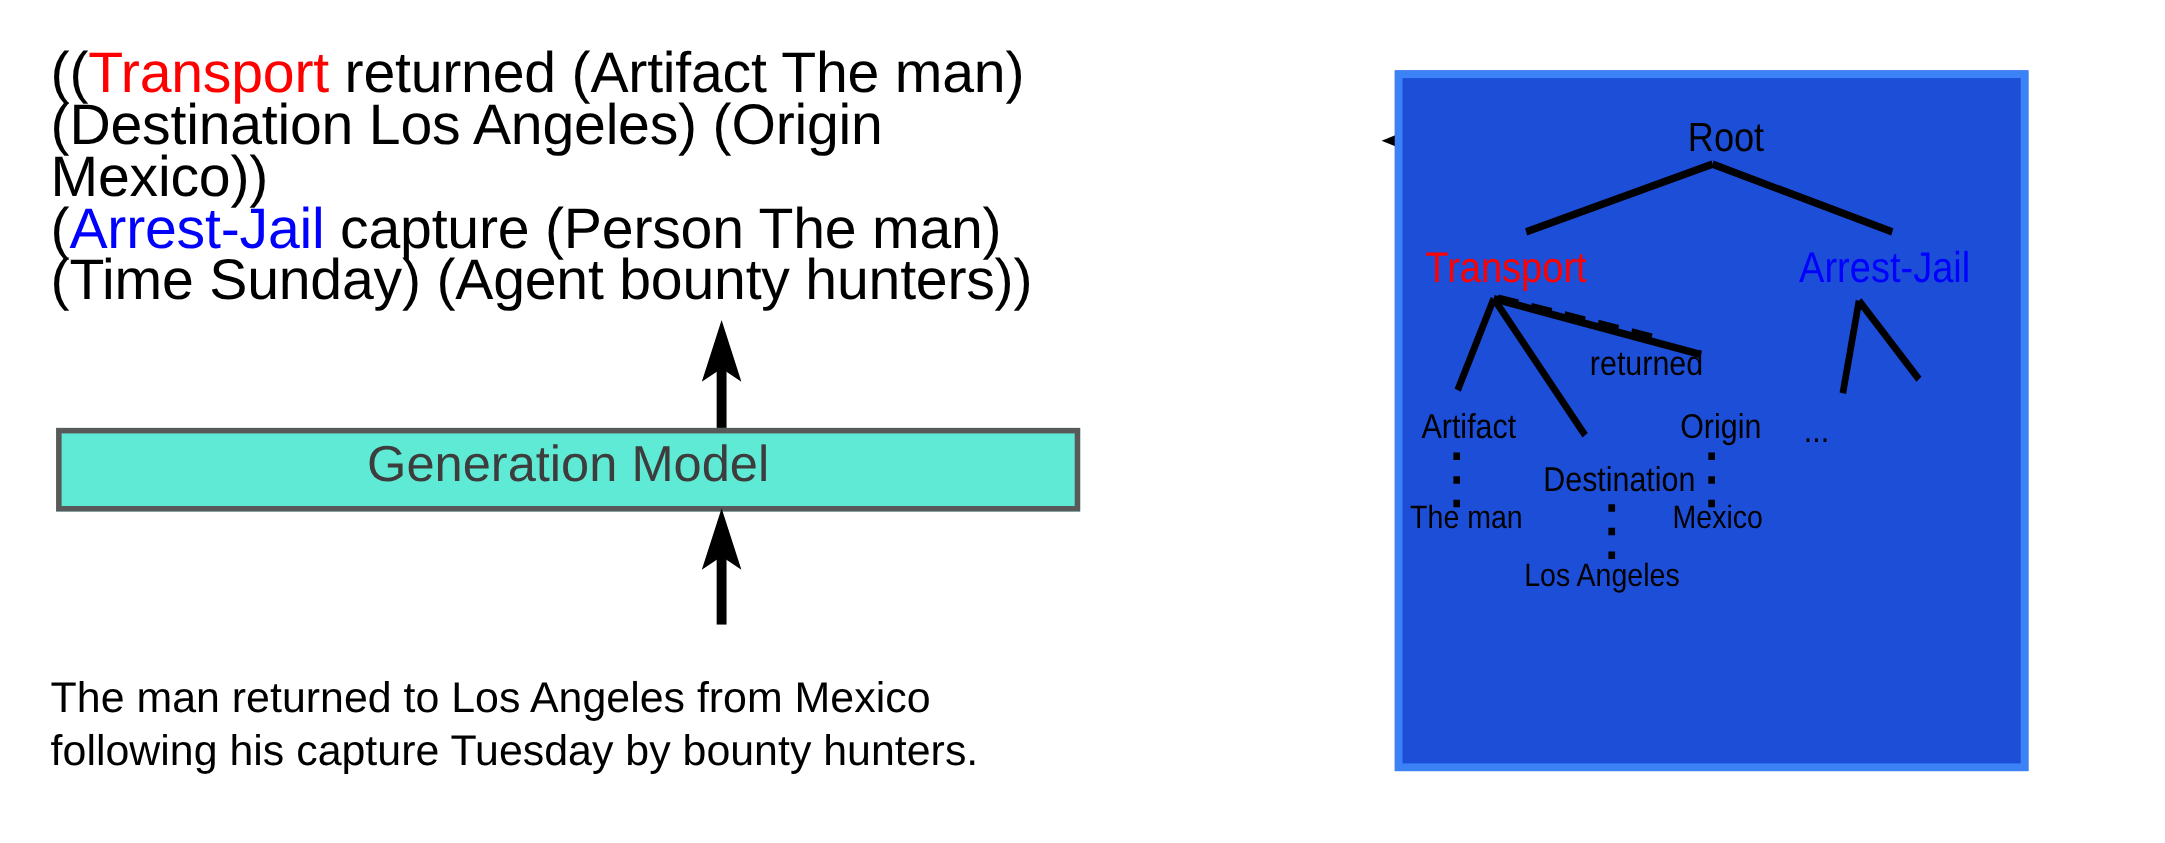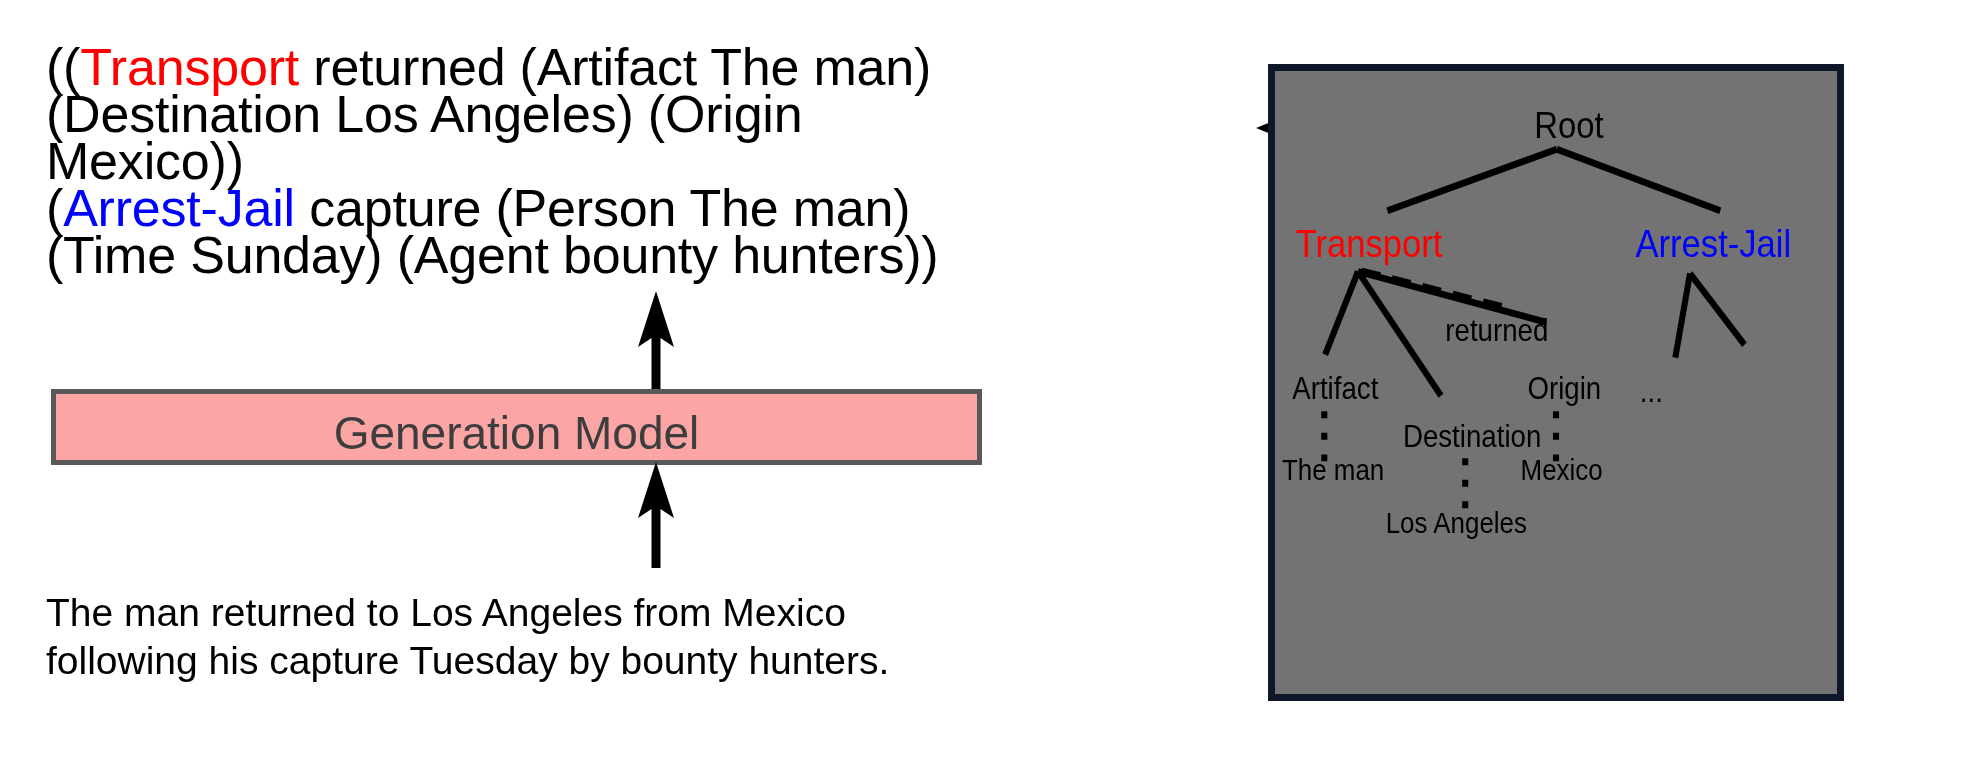--- a/index.html
+++ b/index.html
@@ -32,37 +32,37 @@
   }
   .ev-transport { color: #ff0000; }
   .ev-arrest    { color: #0000ff; }
 
   #generation-model-box {
     position: absolute;
     left: 51px;
     top: 389px;
     width: 931px;
     height: 76px;
-    background: #fca5a5;
+    background: #5eead4;
     border: 5px solid #595959;
     box-sizing: border-box;
     display: flex;
-    align-items: flex-end;
+    align-items: flex-start;
     justify-content: center;
   }
   #generation-model-label {
     font-size: 46px;
     color: #3d3d3d;
     letter-spacing: 0px;
   }
 
   #input-text {
     position: absolute;
     left: 46px;
-    top: 589px;
+    top: 611px;
     width: 950px;
     font-size: 39px;
     line-height: 48px;
     white-space: pre-wrap;
   }
 
   .up-arrow {
     position: absolute;
     left: 636px;
     width: 40px;
@@ -70,23 +70,23 @@
   #arrow-model-to-output { top: 291px; height: 100px; }
   #arrow-input-to-model  { top: 462px; height: 106px; }
 
   
   #schema-panel {
     position: absolute;
     left: 1268px;
     top: 64px;
     width: 576px;
     height: 637px;
-    border: 7px solid #0f172a;
+    border: 7px solid #3b82f6;
     box-sizing: border-box;
-    background: #737373;
+    background: #1d4ed8;
   }
   #schema-svg {
     position: absolute;
     left: 0;
     top: 0;
     width: 100%;
     height: 100%;
   }
   #event-schema-caption {
     position: absolute;

